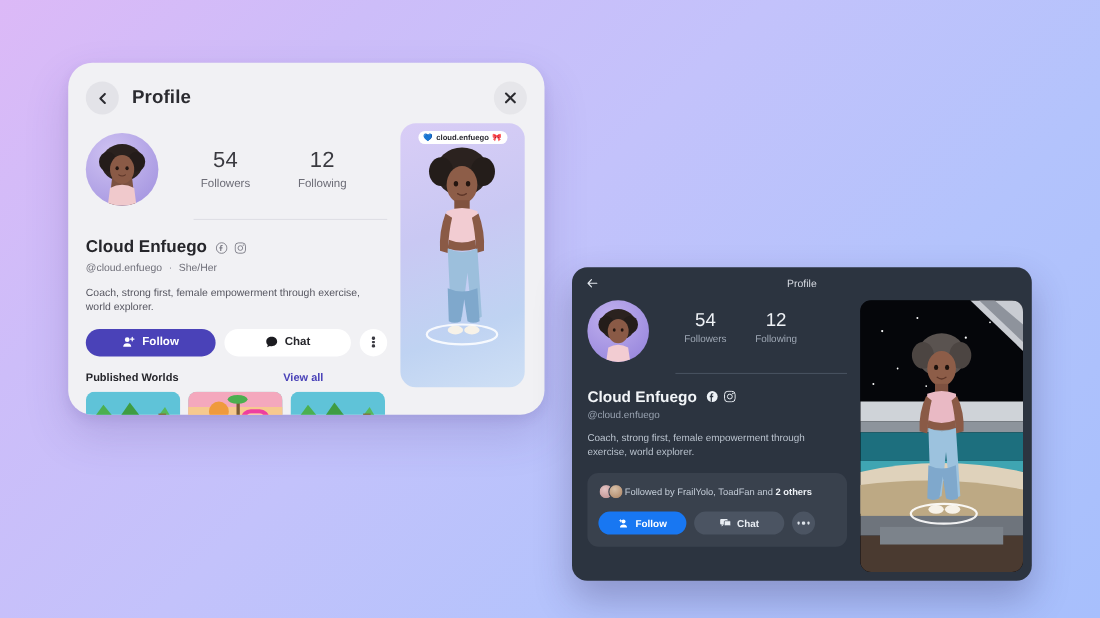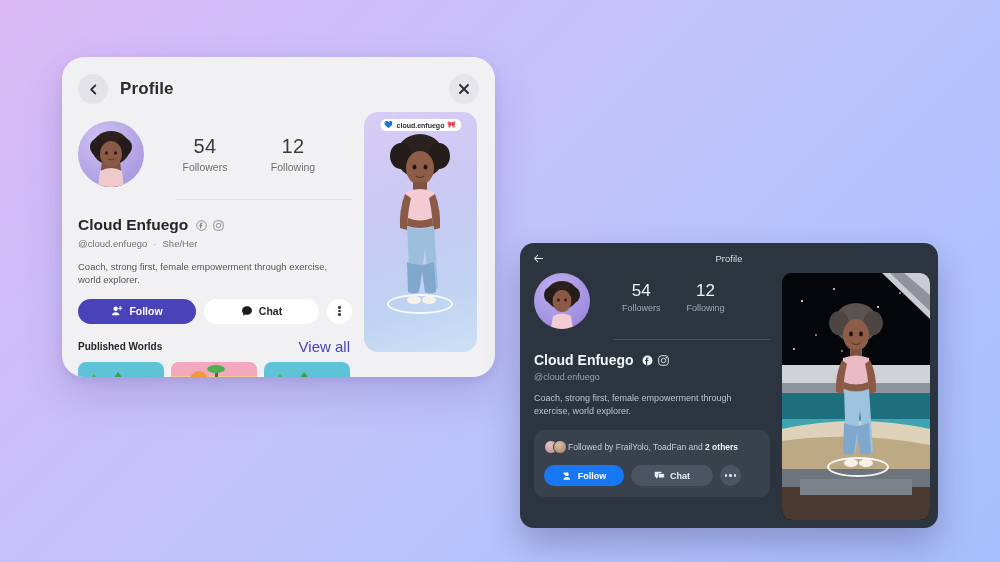--- a/index.html
+++ b/index.html
@@ -79,25 +79,25 @@
     display: flex; align-items: center; justify-content: center; gap: 6px;
     font-size: 10.5px; font-weight: 700;
   }
   .btn-kebab {
     width: 25px; height: 25px; border-radius: 50%; background: #fff;
     display: flex; align-items: center; justify-content: center;
   }
   .kdot { width: 2.6px; height: 2.6px; border-radius: 50%; background: #3a3a42; margin: 1px 0; }
 
   .worlds-head {
-    display: flex; justify-content: space-between; align-items: center;
-    margin-top: 14px; width: 272px;
+    display: flex; justify-content: space-between; align-items: flex-start;
+    margin-top: 14px; width: 216px;
   }
   .worlds-head .t { font-size: 10px; font-weight: 700; color: #26262b; }
-  .worlds-head .v { font-size: 15px; font-weight: 400; color: #4a42b8; }
+  .worlds-head .v { font-size: 10px; font-weight: 700; color: #4a42b8; }
   .worlds { display: flex; gap: 7px; margin-top: 7px; }
   .world { width: 86px; height: 60px; border-radius: 8px; overflow: hidden; position: relative; }
 
   
   .preview-light {
     position: absolute; right: 18px; top: 55px;
     width: 113px; height: 240px;
     border-radius: 14px;
     background: linear-gradient(160deg,#d9cdf6 0%, #c9c8f3 40%, #bfd3f2 75%, #cfe0f5 100%);
     overflow: hidden;

